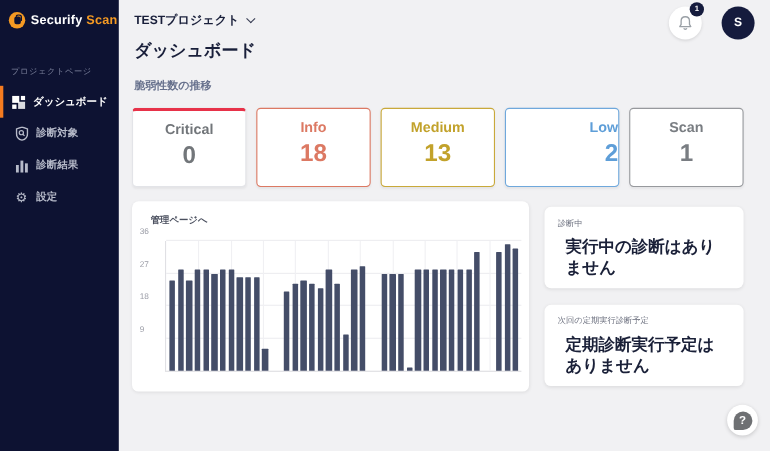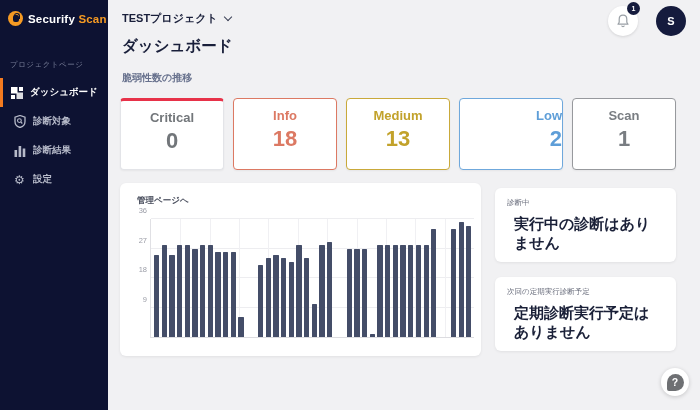--- a/index.html
+++ b/index.html
@@ -37,21 +37,21 @@
   .cards-row { position:absolute; left:120px; top:98px; width:556px; display:flex; gap:9px; }
   .sev-card { flex:1; height:72px; background:#fff; border-radius:4px; text-align:center; padding-top:9px; cursor:pointer; box-shadow:0 1px 2px rgba(0,0,0,.05); }
   .sev-label { font-size:13px; font-weight:bold; }
   .sev-value { font-size:22px; font-weight:bold; margin-top:3px; }
   
   .chart-card { position:absolute; left:120px; top:183px; width:361px; height:173px; background:#fff; border-radius:6px; box-shadow:0 1px 3px rgba(0,0,0,.07); }
   .chart-title { position:absolute; left:17px; top:12px; font-size:8.5px; font-weight:bold; color:#4a4f5e; }
   .chart-plot { position:absolute; left:30px; top:36px; width:324px; height:119px; border-left:1px solid #e0e0e4; border-bottom:1px solid #dcdce0; }
   .hgrid { position:absolute; left:0; right:0; height:1px; background:#ededf0; }
   .vgrid { position:absolute; top:0; bottom:0; width:1px; background:#f0f0f3; }
-  .ytick { position:absolute; right:100%; margin-right:4px; width:20px; text-align:right; font-size:7.5px; color:#9a9ca6; transform:translateY(-4px); }
+  .ytick { position:absolute; right:100%; margin-right:4px; width:20px; text-align:left; font-size:7.5px; color:#9a9ca6; transform:translateY(-4px); }
   .bars { position:absolute; left:3px; right:0; bottom:0; top:0; display:flex; align-items:flex-end; }
   .bar { width:6px; margin-right:2.4px; background:#444d68; border-radius:0.5px 0.5px 0 0; }
   .bar-gap { width:12px; flex:0 0 12px; }
   
   .side-panel { position:absolute; left:495px; width:181px; height:74px; background:#fff; border-radius:6px; box-shadow:0 1px 3px rgba(0,0,0,.07); padding:10px 12px; }
   .panel-1 { top:188px; } .panel-2 { top:277px; }
   .panel-label { font-size:7.5px; color:#6b6f7e; }
   .panel-msg { font-size:15px; font-weight:bold; color:#1a2038; margin-top:7px; margin-left:7px; }
   
   .help-btn { position:absolute; left:661px; top:368px; width:28px; height:28px; border-radius:50%; background:#fff; box-shadow:0 1px 4px rgba(0,0,0,.18); display:flex; align-items:center; justify-content:center; cursor:pointer; }

